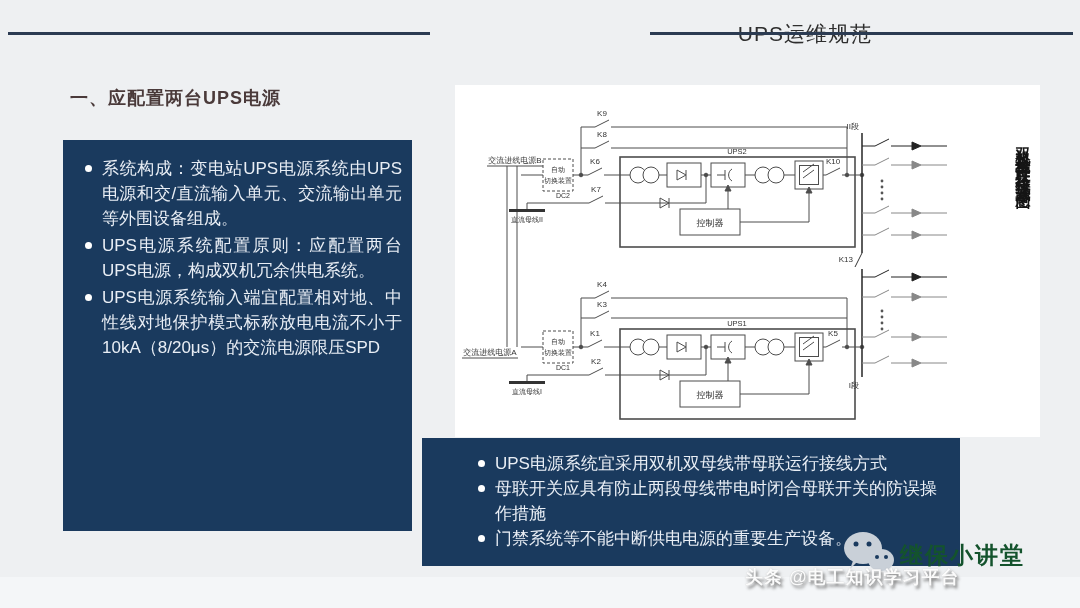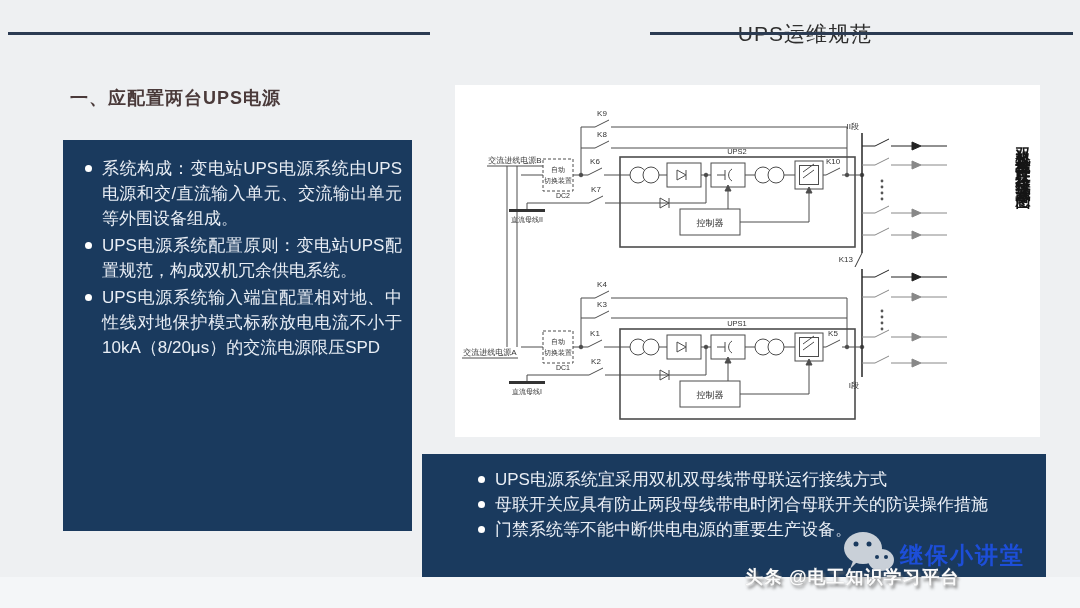--- a/index.html
+++ b/index.html
@@ -16,21 +16,21 @@
   .header-line{position:absolute;top:32px;height:3px;background:#2b3b52;}
   .header-line.left{left:8px;width:422px;}
   .header-line.right{left:650px;width:423px;}
   .section-heading{
     position:absolute;left:70px;top:86px;
     font-size:18px;font-weight:bold;color:#4a3a3a;letter-spacing:1px;
   }
   
   .panel{background:#1a3a5e;position:absolute;}
   .left-panel{left:63px;top:140px;width:349px;height:391px;}
-  .bottom-panel{left:422px;top:454px;width:624px;height:128px;}
+  .bottom-panel{left:422px;top:438px;width:538px;height:128px;}
   .panel ul{margin:0;list-style:none;}
   .left-panel ul{padding:16px 10px 0 22px;}
   .bottom-panel ul{padding:13px 10px 0 56px;}
   .panel li{
     position:relative;padding-left:17px;color:#e9eef5;
     font-size:17px;line-height:25px;margin-bottom:2px;text-align:justify;
   }
   .bottom-panel li{margin-bottom:0;text-align:left;}
   .panel li::before{
     content:"";position:absolute;left:0;top:9px;width:7px;height:7px;
@@ -46,41 +46,41 @@
     position:absolute;right:8px;top:50px;height:292px;
     writing-mode:vertical-rl;
     font-family:"Liberation Serif", serif;
     font-size:15px;font-weight:bold;letter-spacing:3px;color:#151515;
   }
   svg text{font-family:"Liberation Sans", sans-serif;fill:#333;}
   
   .footer-strip{position:absolute;left:0;top:577px;width:1080px;height:31px;background:#f4f6f8;}
   .brand{
     position:absolute;left:900px;top:540px;z-index:5;
-    font-size:23px;font-weight:bold;letter-spacing:2px;color:#1d4ed8;
+    font-size:23px;font-weight:bold;letter-spacing:2px;color:#14532d;
   }
   .brand-icon{position:absolute;left:843px;top:530px;z-index:5;}
   .watermark{
     position:absolute;left:745px;top:565px;z-index:6;
     font-size:18px;font-weight:bold;letter-spacing:1px;color:#fbfbfb;
     text-shadow:2px 3px 3px rgba(110,110,110,0.85),0 0 1px rgba(150,150,150,0.5);
   }
 </style>
 </head>
 <body>
 
 <div class="slide-title">UPS运维规范</div>
 <div class="header-line left"></div>
 <div class="header-line right"></div>
 <div class="section-heading">一、应配置两台UPS电源</div>
 
 <div class="panel left-panel">
   <ul>
     <li>系统构成：变电站UPS电源系统由UPS电源和交/直流输入单元、交流输出单元等外围设备组成。</li>
-    <li>UPS电源系统配置原则：变电站UPS配置规范，构成双机冗余供电系统。</li>
+    <li>UPS电源系统配置原则：应配置两台UPS电源，构成双机冗余供电系统。</li>
     <li>UPS电源系统输入端宜配置相对地、中性线对地保护模式标称放电电流不小于10kA（8/20μs）的交流电源限压SPD</li>
   </ul>
 </div>
 
 <div class="diagram-box">
   <svg width="585" height="352" viewBox="0 0 585 352">
     <g stroke="#4d4d4d" stroke-width="1" fill="none">
 
       <g>
 

